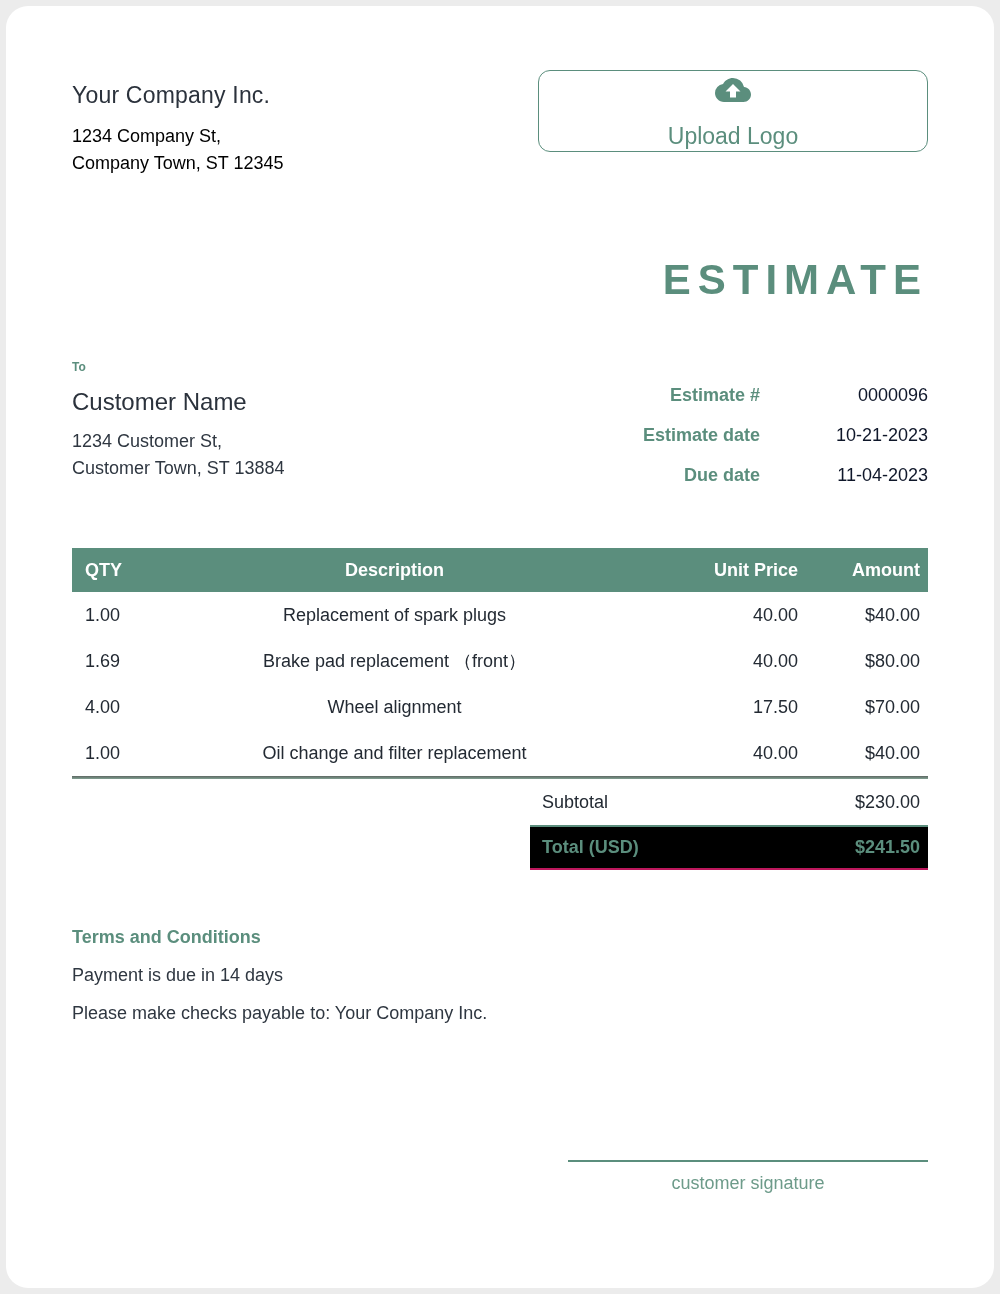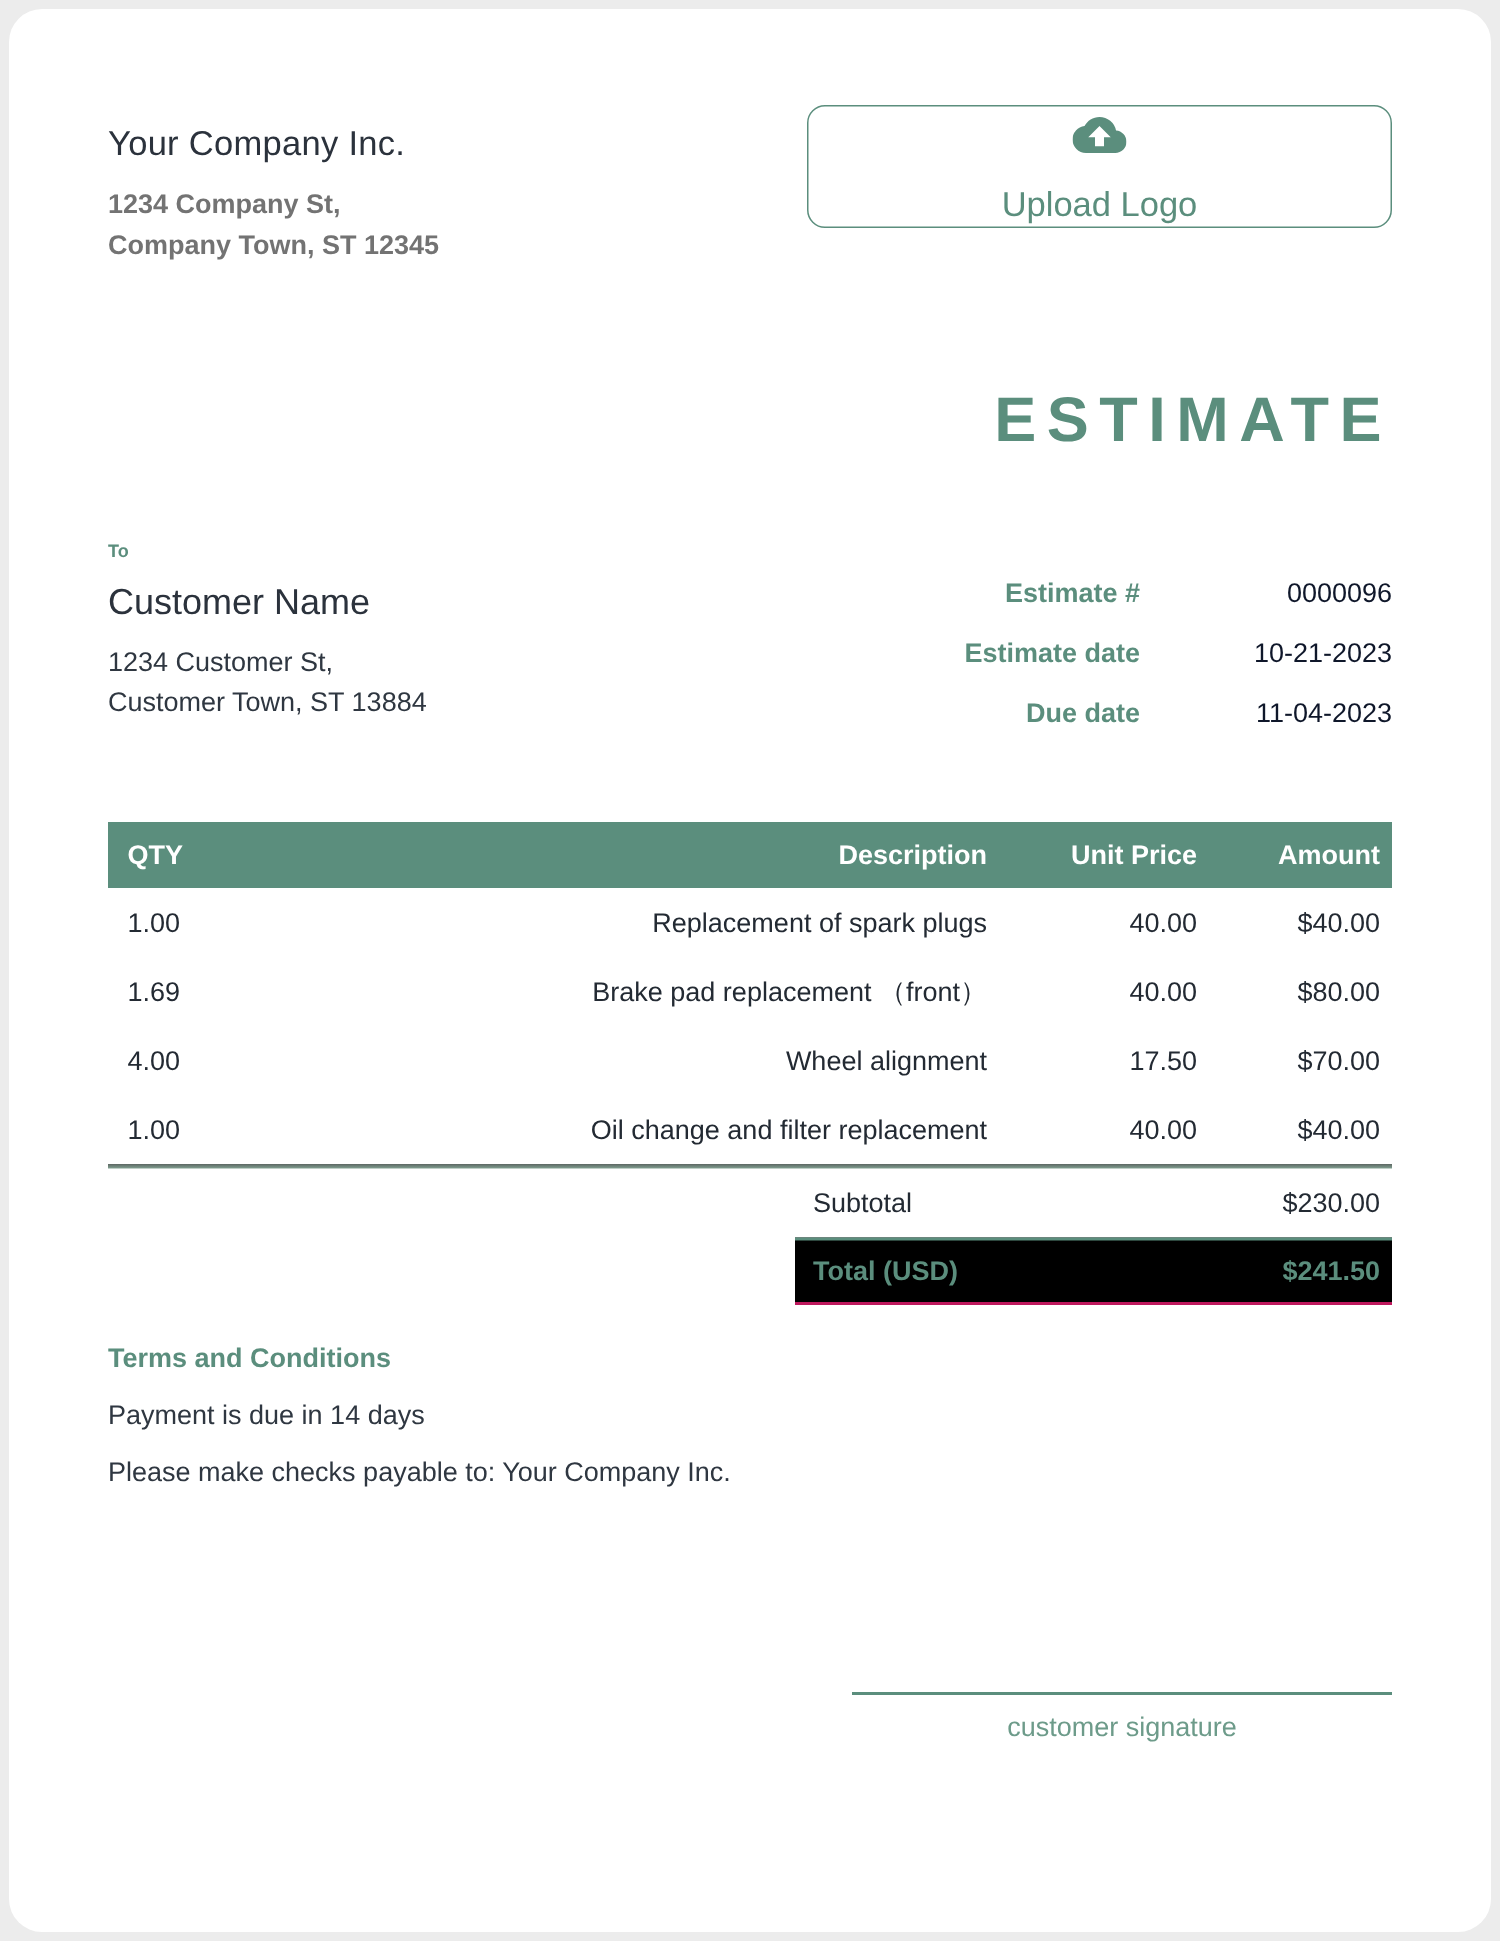--- a/index.html
+++ b/index.html
@@ -14,21 +14,21 @@
     left: 6px; top: 6px;
     width: 988px; height: 1282px;
     background: #ffffff;
     border-radius: 22px;
     padding: 64px 66px 0 66px;
   }
   
   .header-row { display: flex; justify-content: space-between; align-items: flex-start; }
   .company-block { margin-top: 12px; }
   .company-name { font-size: 23px; font-weight: 500; color: #2b323c; letter-spacing: .2px; }
-  .company-address { margin-top: 14px; font-size: 18px; line-height: 27px; color: #737373; font-weight: bold; }
+  .company-address { margin-top: 14px; font-size: 18px; line-height: 27px; color: #000000; }
   .upload-btn {
     width: 390px; height: 82px;
     border: 1px solid #5b8e7d; border-radius: 12px;
     background: #ffffff;
     display: flex; align-items: center; justify-content: center; gap: 15px;
     color: #5b8e7d; font-size: 23px; font-weight: 500;
     font-family: "Liberation Sans", sans-serif;
     cursor: pointer;
     flex-direction: column;
   }
@@ -62,21 +62,21 @@
     grid-template-columns: 59px 1fr 140px 130px;
     align-items: center;
   }
   .t-head {
     height: 44px;
     background: #5b8e7d;
     color: #ffffff; font-weight: 700; font-size: 18px;
   }
   .t-body-row { height: 46px; font-size: 18px; color: #232a33; }
   .c-qty { padding-left: 13px; text-align: left; }
-  .c-desc { text-align: right; }
+  .c-desc { text-align: center; }
   .c-unit { text-align: right; }
   .c-amount { text-align: right; padding-right: 8px; }
   .items-divider {
     width: 856px; height: 3px;
     background: linear-gradient(180deg, #5d6763 0%, #82a192 100%);
   }
   
   .summary { width: 398px; margin-left: auto; }
   .s-row {
     height: 46px;
@@ -85,21 +85,21 @@
     font-size: 18px; color: #232a33;
   }
   .s-total {
     height: 45px;
     background: #000000;
     border-top: 2px solid #5b8e7d;
     border-bottom: 2px solid #be185d;
     font-weight: 700; color: #5b8e7d; gap: 14px;
   }
   
-  .terms { margin-top: 25px; }
+  .terms { margin-top: 57px; }
   .terms-heading { font-size: 18px; font-weight: 700; color: #5b8e7d; }
   .terms-line { margin-top: 17px; font-size: 18px; color: #2f3741; }
   
   .signature {
     width: 360px; margin-left: auto; margin-top: 136px;
     border-top: 2px solid #5b8e7d;
     padding-top: 11px;
     text-align: center;
     font-size: 18px; color: #6d9b8a;
   }

